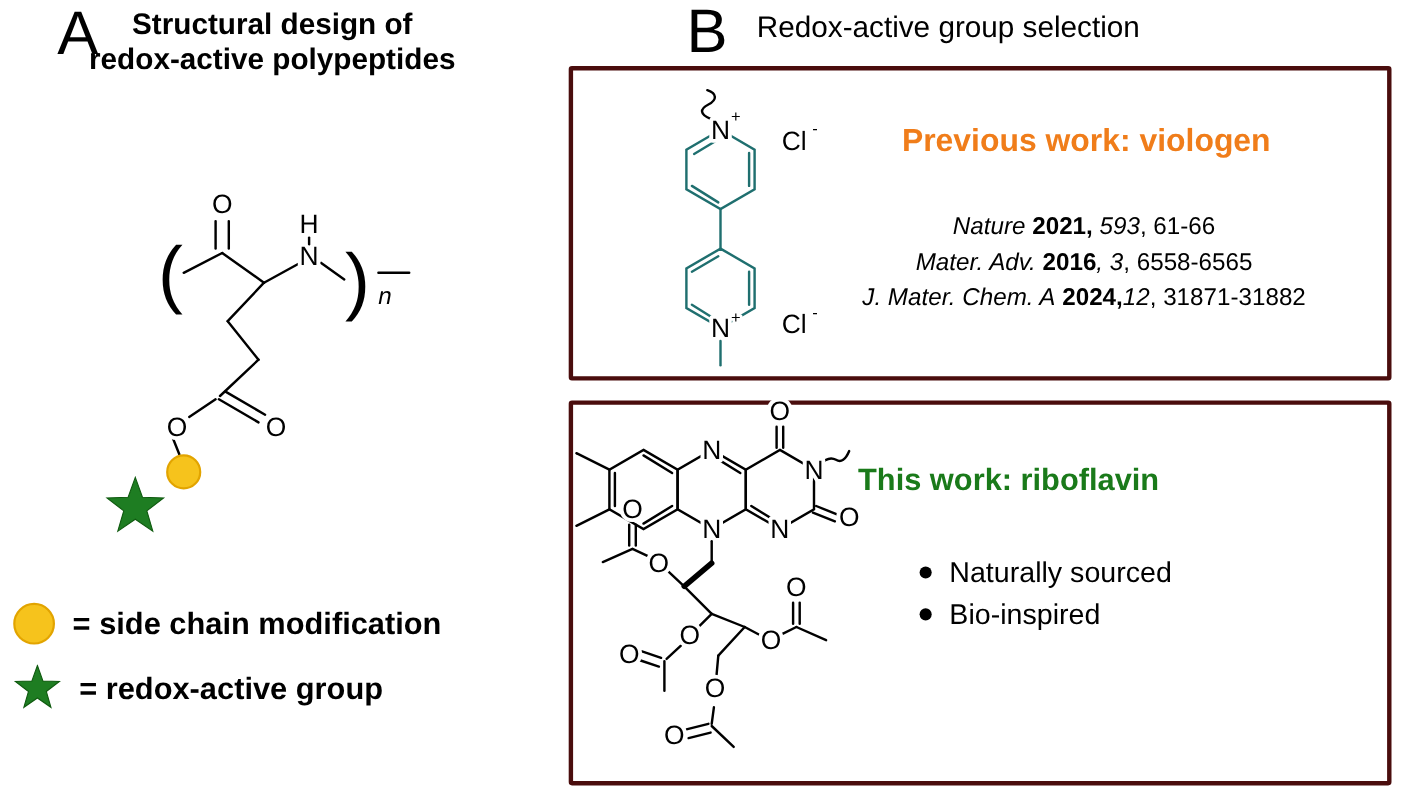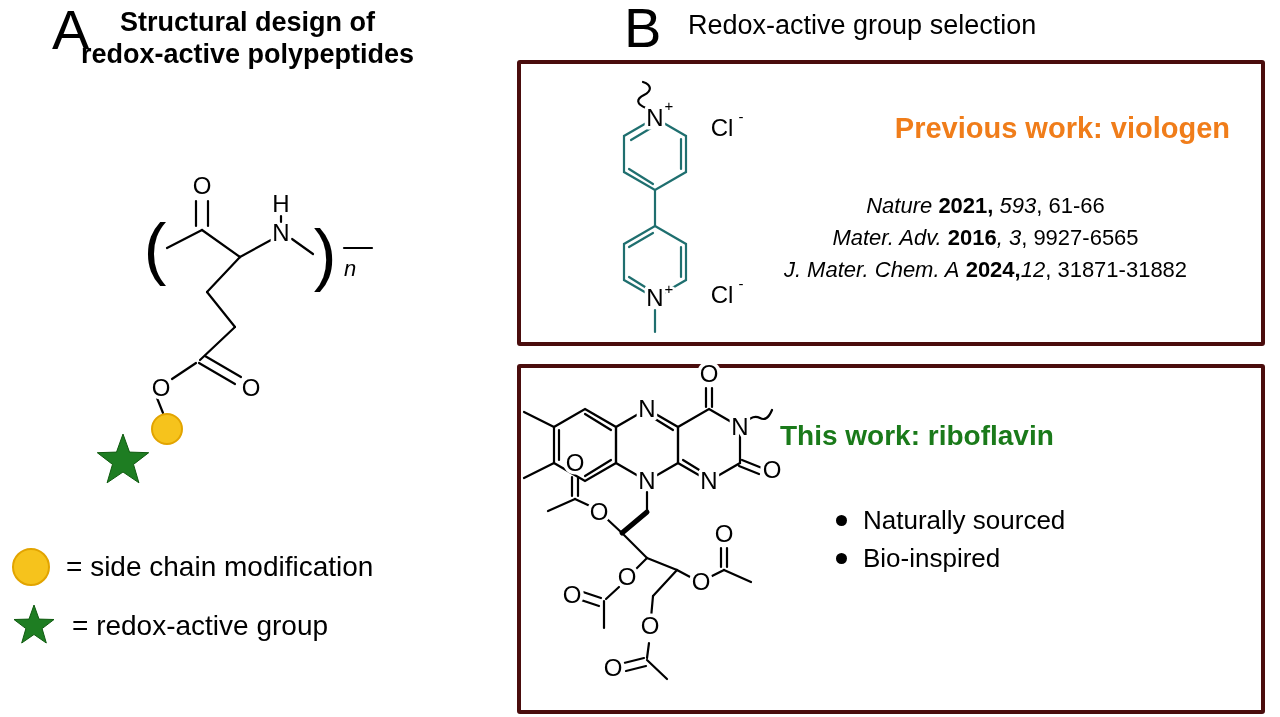--- a/index.html
+++ b/index.html
@@ -8,30 +8,30 @@
     background:#ffffff;color:#000;
     font-family:"Liberation Sans", sans-serif;
   }
   .abs{position:absolute;}
   .panel-label{font-size:56px;font-weight:400;line-height:1;}
   #panelA-title{left:30px;top:6px;width:435px;text-align:center;font-size:27px;font-weight:700;line-height:1.2;}
   #panelB-title{left:688px;top:10px;font-size:27px;font-weight:400;}
   .box{border:4px solid var(--box_border,#4a0d0d);border-radius:3px;background:transparent;}
   #box1{left:517px;top:60px;width:740px;height:278px;}
   #box2{left:517px;top:364px;width:740px;height:342px;}
-  #heading1{left:745px;top:112px;width:485px;text-align:right;font-size:29px;font-weight:700;color:var(--orange_heading,#f07d1a);}
+  #heading1{left:745px;top:112px;width:485px;text-align:center;font-size:29px;font-weight:700;color:var(--orange_heading,#f07d1a);}
   #refs{left:728px;top:190px;width:515px;text-align:center;font-size:22px;line-height:1.45;}
   .i{font-style:italic}
   .b{font-weight:700}
   #heading2{left:780px;top:420px;width:430px;text-align:left;font-size:28px;font-weight:700;color:var(--green_heading,#1a7a1a);}
   #bullets{left:836px;top:505px;font-size:26px;}
   .bullet{display:flex;align-items:center;gap:16px;margin-bottom:7px;height:31px;}
   .dot{width:11px;height:11px;border-radius:50%;background:#000;flex:none;}
   #legend{left:12px;top:548px;}
-  .legend-row{display:flex;align-items:center;gap:16px;margin-bottom:18px;font-size:28px;}
+  .legend-row{display:flex;align-items:center;gap:16px;margin-bottom:18px;font-size:28px;font-weight:bold;}
   .legend-circle{width:34px;height:34px;border-radius:50%;flex:none;
     background:var(--yellow_circle,#f6c31c);border:2px solid var(--yellow_circle_border,#e2a400);}
   #overlay{left:0;top:0;pointer-events:none;}
   #overlay text{font-family:"Liberation Sans", sans-serif;}
   .atom{font-size:24px;fill:#000;text-anchor:middle;paint-order:stroke;stroke:#fff;stroke-width:7px;stroke-linejoin:round;}
   .sup{font-size:15px;fill:#000;text-anchor:middle;paint-order:stroke;stroke:#fff;stroke-width:5px;stroke-linejoin:round;}
   .subn{font-size:22px;font-style:italic;fill:#000;text-anchor:middle;}
   .paren{font-size:68px;fill:#000;text-anchor:middle;}
   .bond{stroke:#000;stroke-width:2.2;fill:none;stroke-linecap:round;}
   .bold-bond{stroke-width:5;}
@@ -49,21 +49,21 @@
 </div>
 <div class="abs panel-label" style="left:624px;top:0;">B</div>
 <div class="abs" id="panelB-title">Redox-active group selection</div>
 
 <div class="abs box" id="box1"></div>
 <div class="abs box" id="box2"></div>
 
 <div class="abs" id="heading1">Previous work: viologen</div>
 <div class="abs" id="refs">
   <div><span class="i">Nature</span><span class="b"> 2021, </span><span class="i">593</span><span>, 61-66</span></div>
-  <div><span class="i">Mater. Adv.</span><span class="b"> 2016</span><span class="i">, 3</span><span>, 9927-6565</span></div>
+  <div><span class="i">Mater. Adv.</span><span class="b"> 2016</span><span class="i">, 3</span><span>, 6558-6565</span></div>
   <div><span class="i">J. Mater. Chem. A</span><span class="b"> 2024,</span><span class="i">12</span><span>, 31871-31882</span></div>
 </div>
 
 <div class="abs" id="heading2">This work: riboflavin</div>
 <div class="abs" id="bullets">
   <div class="bullet">
       <span class="dot"></span>
       <span>Naturally sourced</span>
     </div>
   <div class="bullet">

